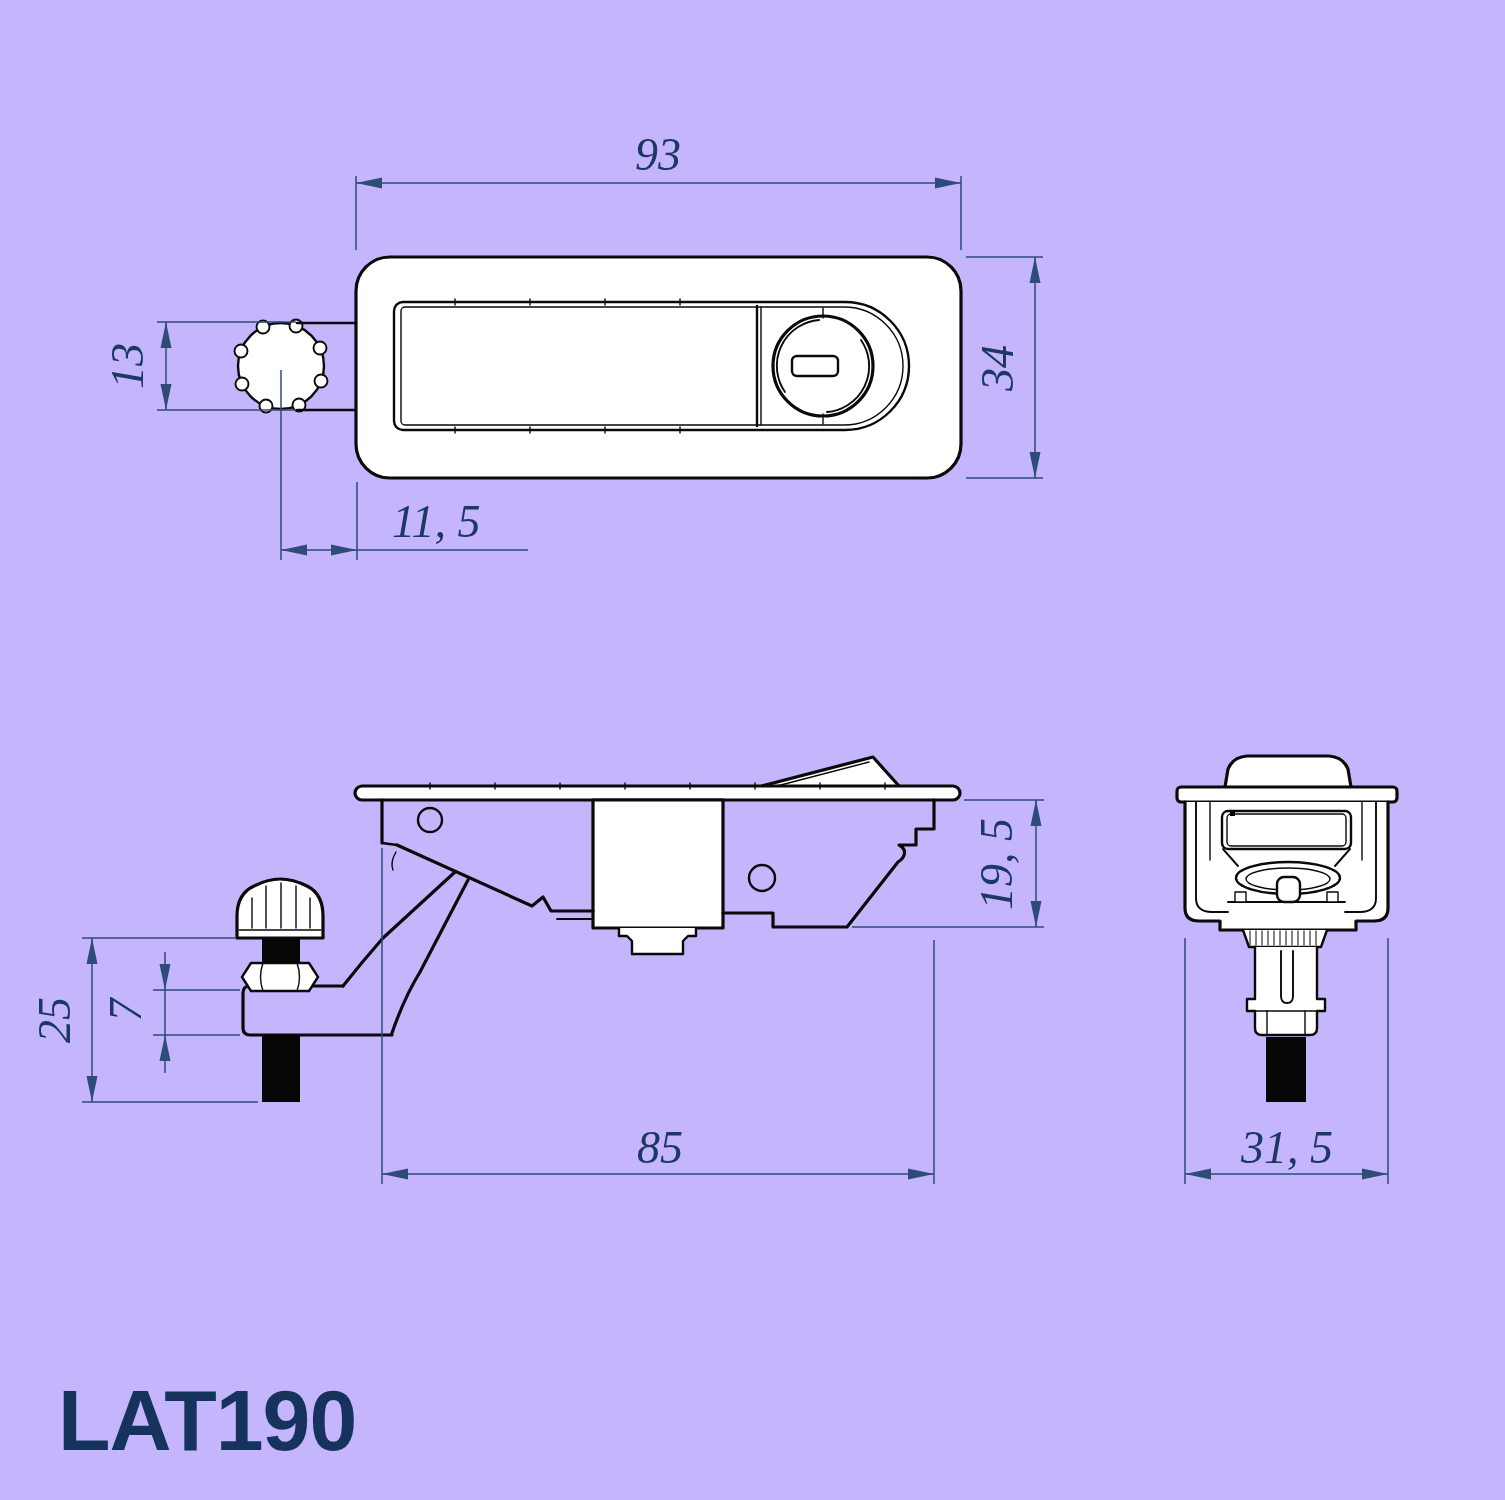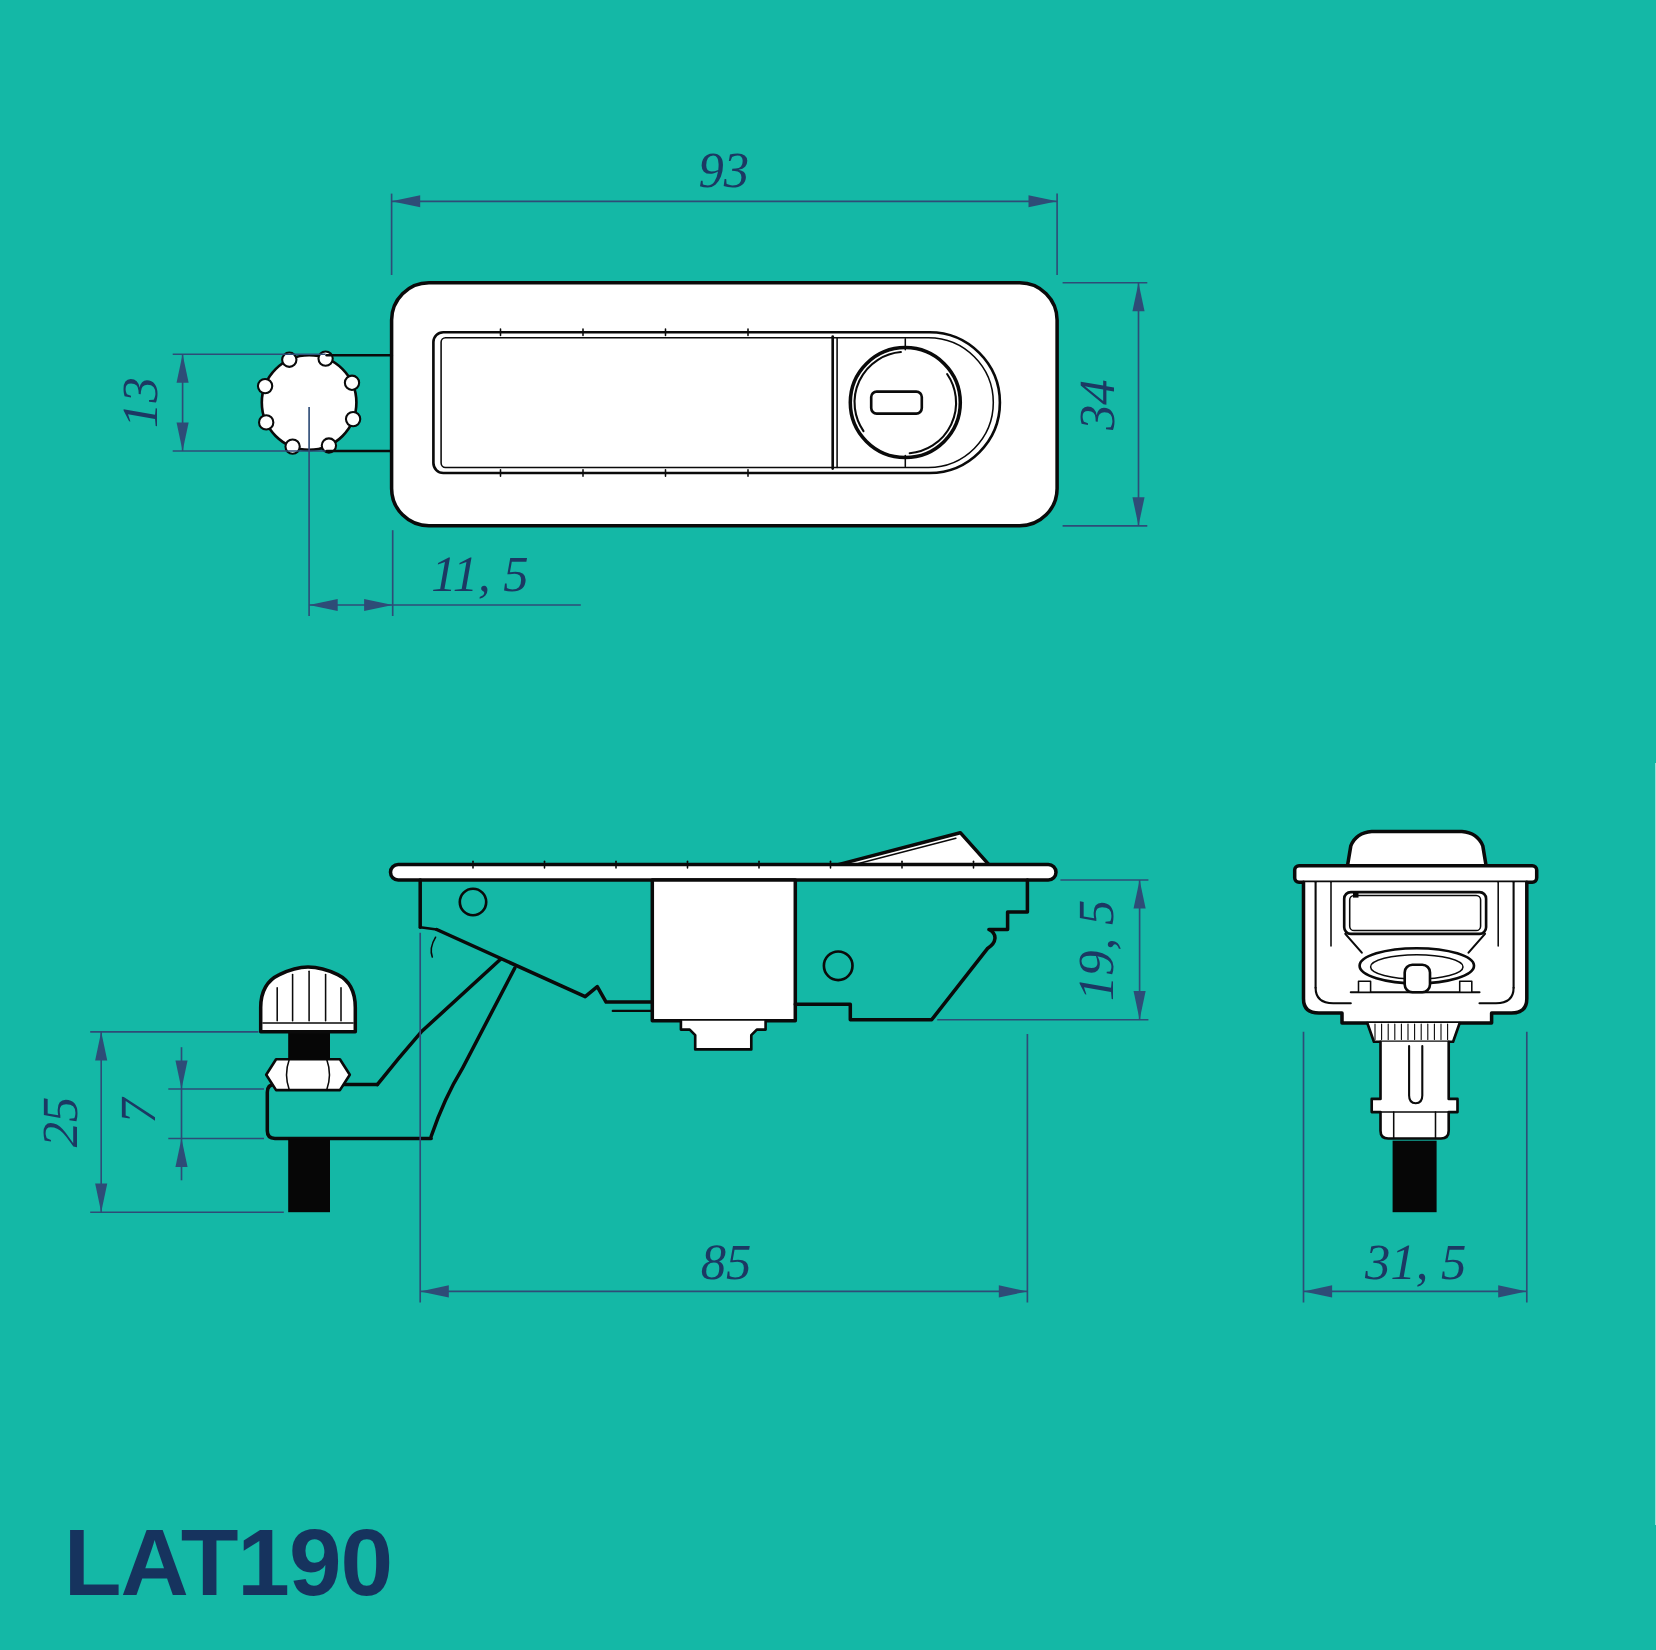--- a/index.html
+++ b/index.html
@@ -1,16 +1,16 @@
 <!DOCTYPE html>
 <html><head>
 <meta charset="utf-8">
 <style>
   html,body{margin:0;padding:0;background:#ffffff;}
-  .sheet{position:relative;width:1505px;height:1500px;background:#14b8a6;overflow:hidden;}
+  .sheet{position:relative;width:1505px;height:1500px;background:#c4b5fd;overflow:hidden;}
   svg{display:block;}
   .s32{stroke:#0a0a0a;stroke-width:3.2;stroke-linejoin:round;stroke-linecap:round;}
   .s24{stroke:#0a0a0a;stroke-width:2.4;stroke-linejoin:round;stroke-linecap:round;}
   .s19{stroke:#0a0a0a;stroke-width:1.9;stroke-linejoin:round;stroke-linecap:round;}
   .s14{stroke:#0a0a0a;stroke-width:1.4;stroke-linejoin:round;stroke-linecap:round;}
   .s10{stroke:#0a0a0a;stroke-width:1.0;stroke-linecap:round;}
   .dim{stroke:#2e4c77;stroke-width:1.5;fill:none;}
   .arr{fill:#2e4c77;stroke:none;}
   .dtext{fill:#1c3863;font-family:"Liberation Serif",serif;font-style:italic;font-size:46px;}
   .product{fill:#16335e;font-family:"Liberation Sans",sans-serif;font-weight:bold;font-size:86px;letter-spacing:-1px;}

